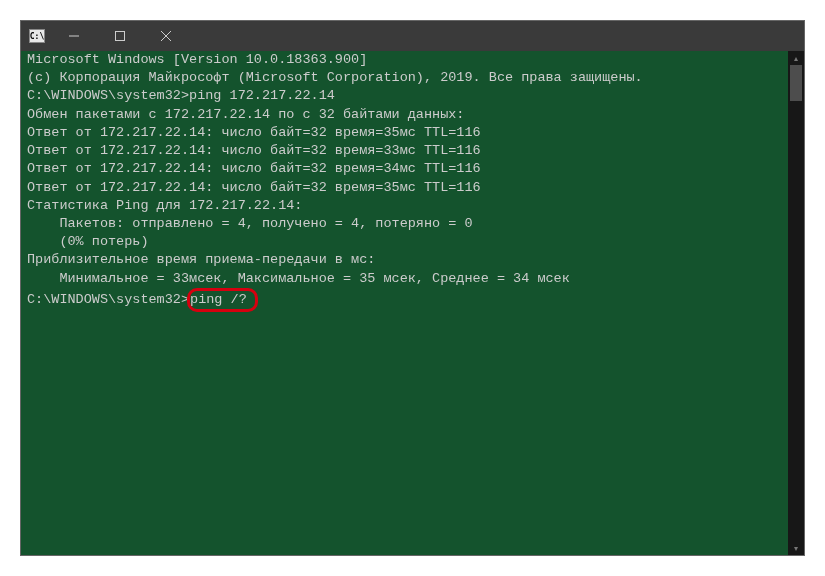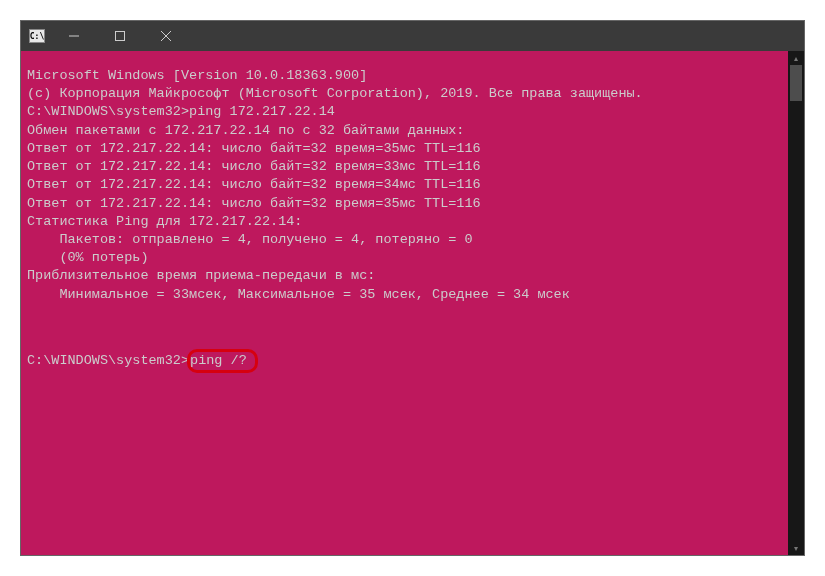--- a/index.html
+++ b/index.html
@@ -55,26 +55,26 @@
       display: flex;
       align-items: center;
       justify-content: center;
       color: #cccccc;
       font-size: 10px;
       cursor: pointer;
     }
     .win-btn svg { width: 10px; height: 10px; }
     .terminal {
       flex: 1;
-      background: #be185d;
+      background: #14532d;
       color: #cccccc;
       font-family: Consolas, 'Courier New', monospace;
       font-size: 13.5px;
       line-height: 1.35;
-      padding: 16px 6px;
+      padding: 0 6px;
       overflow: hidden;
       position: relative;
       white-space: pre;
     }
     .scrollbar {
       position: absolute;
       right: 0;
       top: 30px;
       bottom: 0;
       width: 16px;
@@ -99,21 +99,20 @@
       font-size: 8px;
     }
     .scrollbar-arrow.up { top: 0; }
     .scrollbar-arrow.down { bottom: 0; }
     .highlight {
       display: inline-block;
       border: 3px solid #d6000f;
       border-radius: 10px;
       padding: 0 8px 0 0;
       margin-left: -2px;
-      margin-top: 45px;
     }
     .line { display: block; }
   </style>
 </head>
 <body>
 
 <div class="window">
   <div class="titlebar">
     <div class="titlebar-icon">C:\</div>
     <div class="window-controls">

